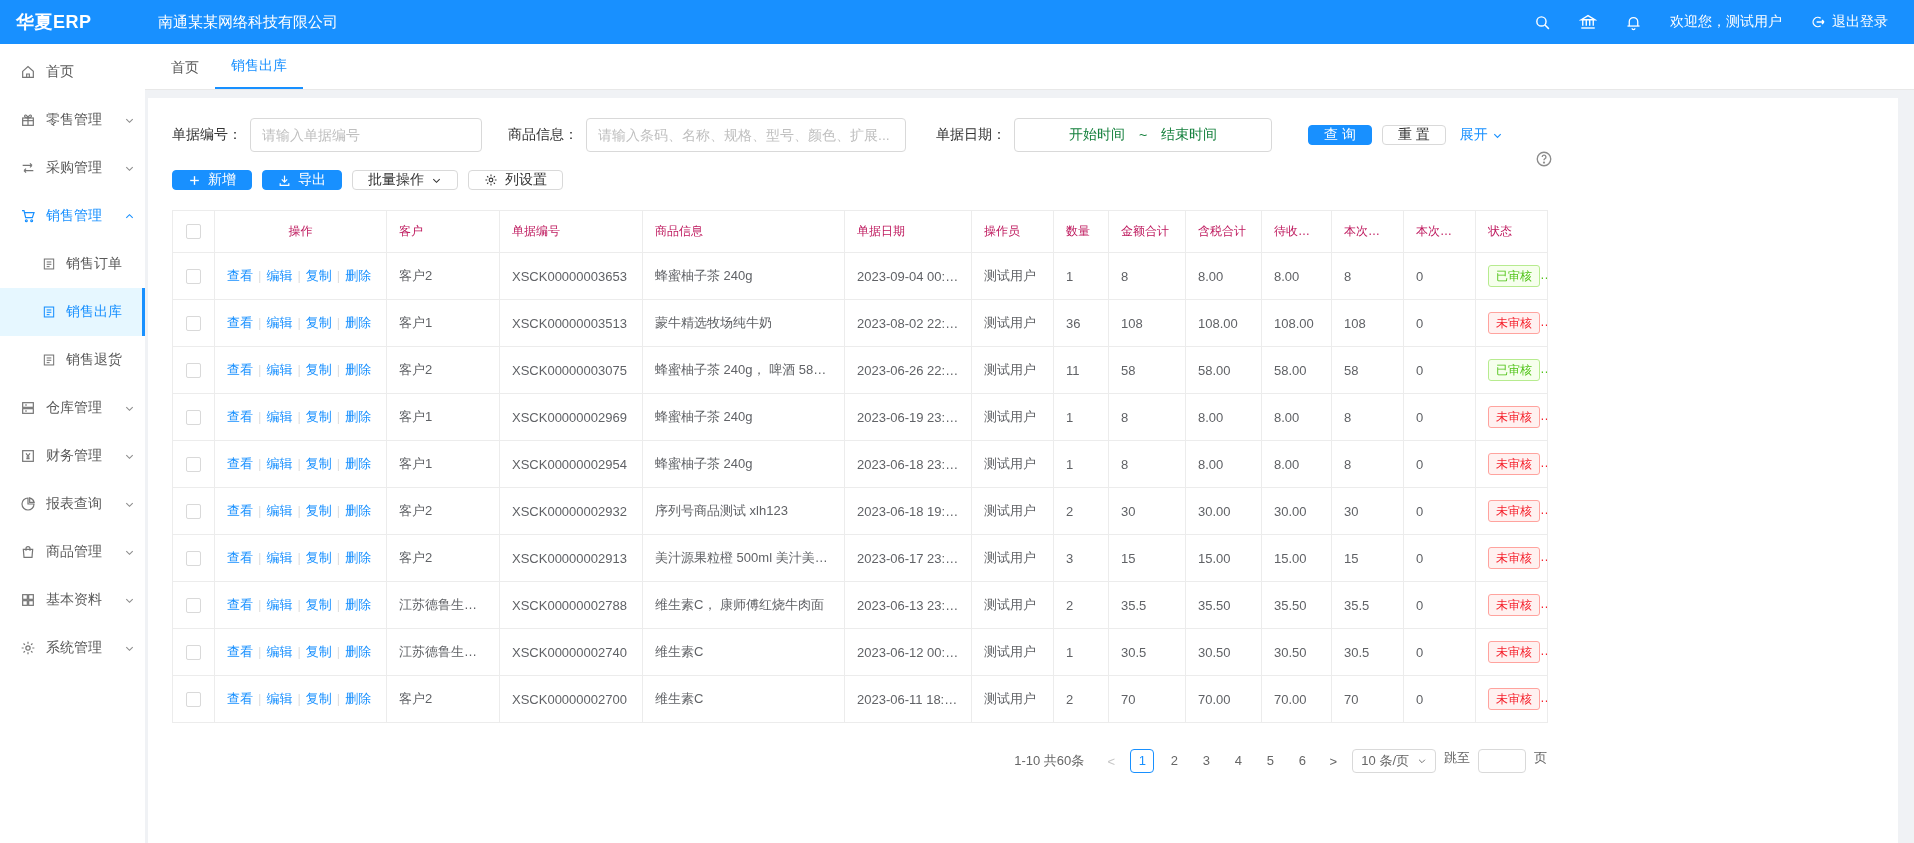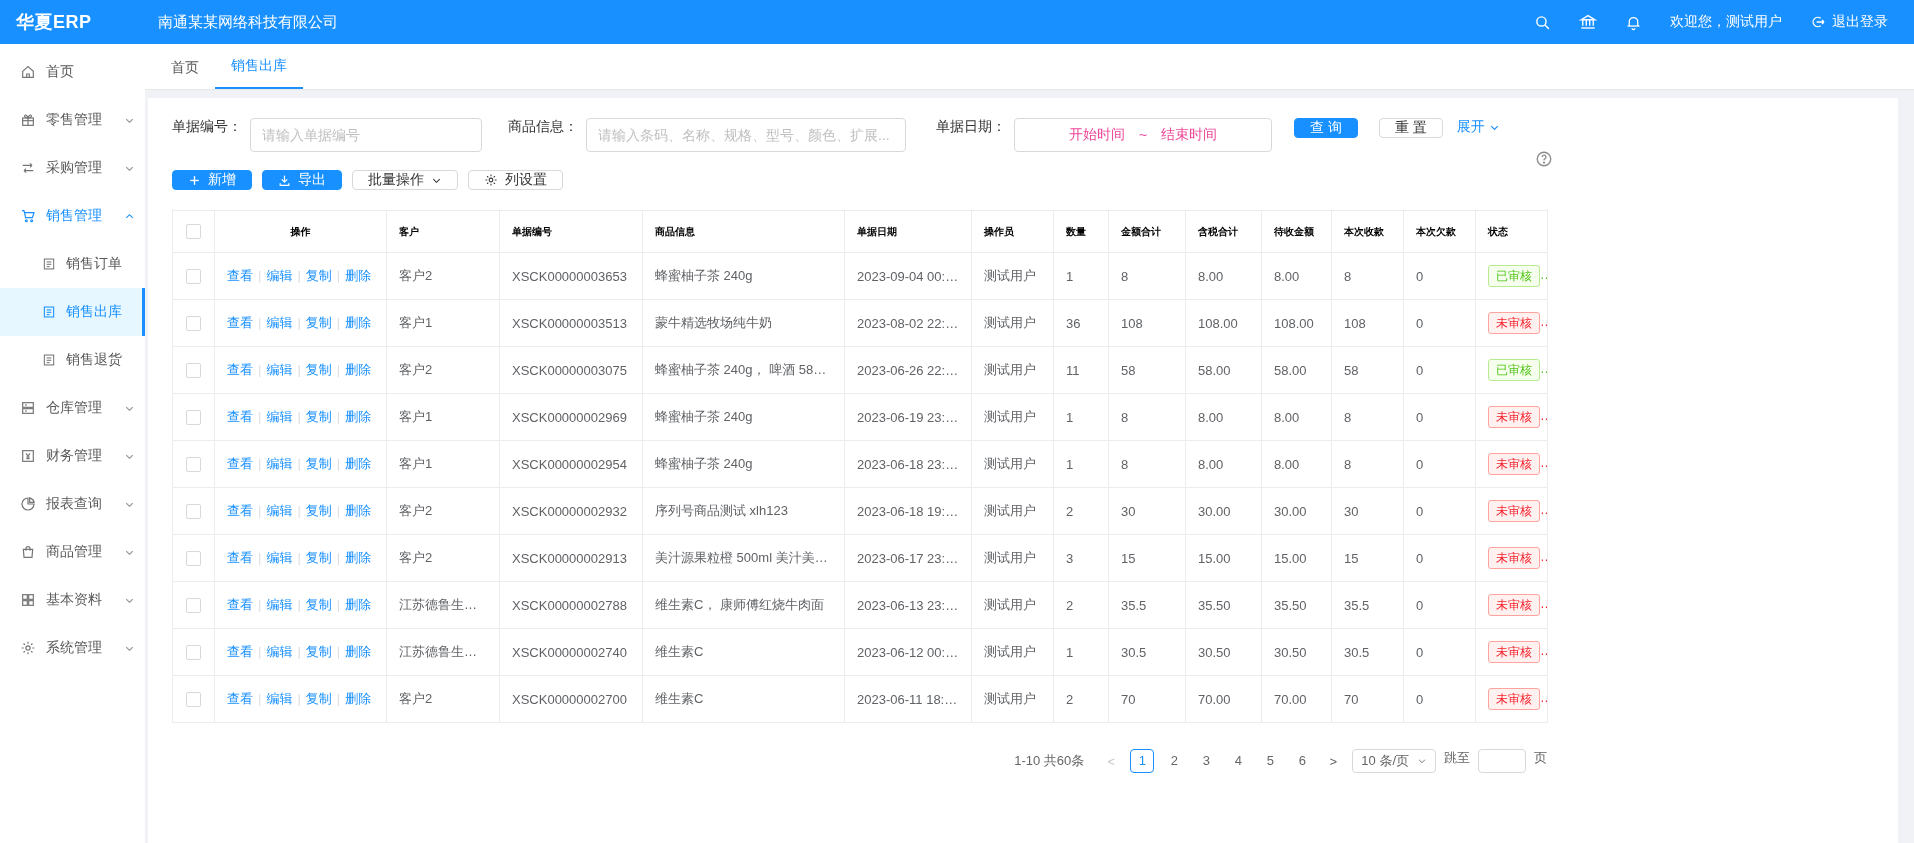--- a/index.html
+++ b/index.html
@@ -28,43 +28,43 @@
   .menu-item.selected .mi-icon { color:#1890ff; }
 
   .main { flex:1; background:#f0f2f5; position:relative; overflow:hidden; }
   .tabbar { background:#fff; height:46px; border-bottom:1px solid #e8e8e8; display:flex; align-items:flex-end; padding-left:10px; }
   .tab { padding:0 16px; line-height:44px; font-size:14px; color:#595959; cursor:pointer; }
   .tab.active { color:#1890ff; border-bottom:2px solid #1890ff; }
 
   .card { background:#fff; margin:8px 16px 0 3px; min-height:745px; padding:4px 24px 20px 24px; position:relative; }
 
   
-  .filters { display:flex; align-items:flex-start; padding-top:16px; font-size:14px; color:#333; }
+  .filters { display:flex; align-items:center; padding-top:16px; font-size:14px; color:#333; }
   .f-label { margin-right:8px; white-space:nowrap; font-weight:500; }
   .f-input { height:34px; border:1px solid #d9d9d9; border-radius:4px; padding:0 11px; font-size:14px; color:#333;
     font-family:"Liberation Sans","DejaVu Sans",sans-serif; outline:none; }
   .f-input::placeholder { color:#bfbfbf; }
   .w-bill { width:232px; margin-right:26px; }
   .w-mat { width:320px; margin-right:30px; }
   .daterange { width:258px; height:34px; border:1px solid #d9d9d9; border-radius:4px; display:flex; align-items:center;
-    justify-content:center; gap:14px; color:#ec4899; font-size:14px; margin-right:22px; }
+    justify-content:center; gap:14px; color:#15803d; font-size:14px; margin-right:36px; }
   .btn { height:20px; border-radius:4px; font-size:14px; display:inline-flex; align-items:center; justify-content:center;
     cursor:pointer; border:1px solid #d9d9d9; background:#fff; color:#333; padding:0 15px; gap:7px; white-space:nowrap; }
   .btn-primary { background:#1890ff; border-color:#1890ff; color:#fff; }
   .expand-link { color:#1890ff; margin-left:14px; display:inline-flex; align-items:center; gap:4px; cursor:pointer; font-size:14px; }
 
   
   .toolbar { margin-top:18px; display:flex; align-items:center; gap:10px; }
   .help-circle { position:absolute; top:52px; left:1387px; color:#8c8c8c; cursor:pointer; }
 
   
   table { border-collapse:collapse; table-layout:fixed; width:1375px; margin-top:20px; font-size:13px; color:#606266; }
   th, td { border:1px solid #ececec; border-left:none; height:47px; padding:0 12px; text-align:left;
     overflow:hidden; white-space:nowrap; text-overflow:ellipsis; }
-  th { height:42px; color:#000000; font-weight:bold; font-size:10px; background:#fff; }
+  th { height:42px; color:#be185d; font-weight:normal; font-size:12px; background:#fff; }
   th.col-actions { text-align:center; }
   table tr > *:first-child { border-left:1px solid #ececec; text-align:center; padding:0; }
   .cb { display:inline-block; width:15px; height:15px; border:1px solid #d9d9d9; border-radius:2px; background:#fff;
     vertical-align:middle; cursor:pointer; }
   .a-link { color:#1890ff; cursor:pointer; text-decoration:none; }
   .sep { color:#e0e0e0; margin:0 5px; }
   .badge { display:inline-block; font-size:12px; line-height:18px; padding:1px 7px; border-radius:3px; border:1px solid; }
   .badge.approved { color:#52c41a; border-color:#b7eb8f; background:#f6ffed; }
   .badge.unapproved { color:#f5222d; border-color:#ffa39e; background:#fff1f0; }
 
@@ -323,21 +323,21 @@
         <input class="f-input w-bill" placeholder="请输入单据编号" style="">
         <span class="f-label">商品信息：</span>
         <input class="f-input w-mat" placeholder="请输入条码、名称、规格、型号、颜色、扩展..." style="">
         <span class="f-label">单据日期：</span>
         <span class="daterange">
           <span>开始时间</span>
           <span>~</span>
           <span>结束时间</span>
         </span>
         <button class="btn btn-primary">查 询</button>
-        <button class="btn" style="margin-left:21px;">重 置</button>
+        <button class="btn" style="margin-left:10px;">重 置</button>
         <span class="expand-link">
           <span>展开</span>
           <svg width="11" height="11" viewBox="0 0 24 24" fill="none" stroke="currentColor" stroke-width="2.5">
               <polyline points="5,9 12,16 19,9"></polyline>
             </svg>
         </span>
       </div>
 
       <div class="toolbar">
         <button class="btn btn-primary">

